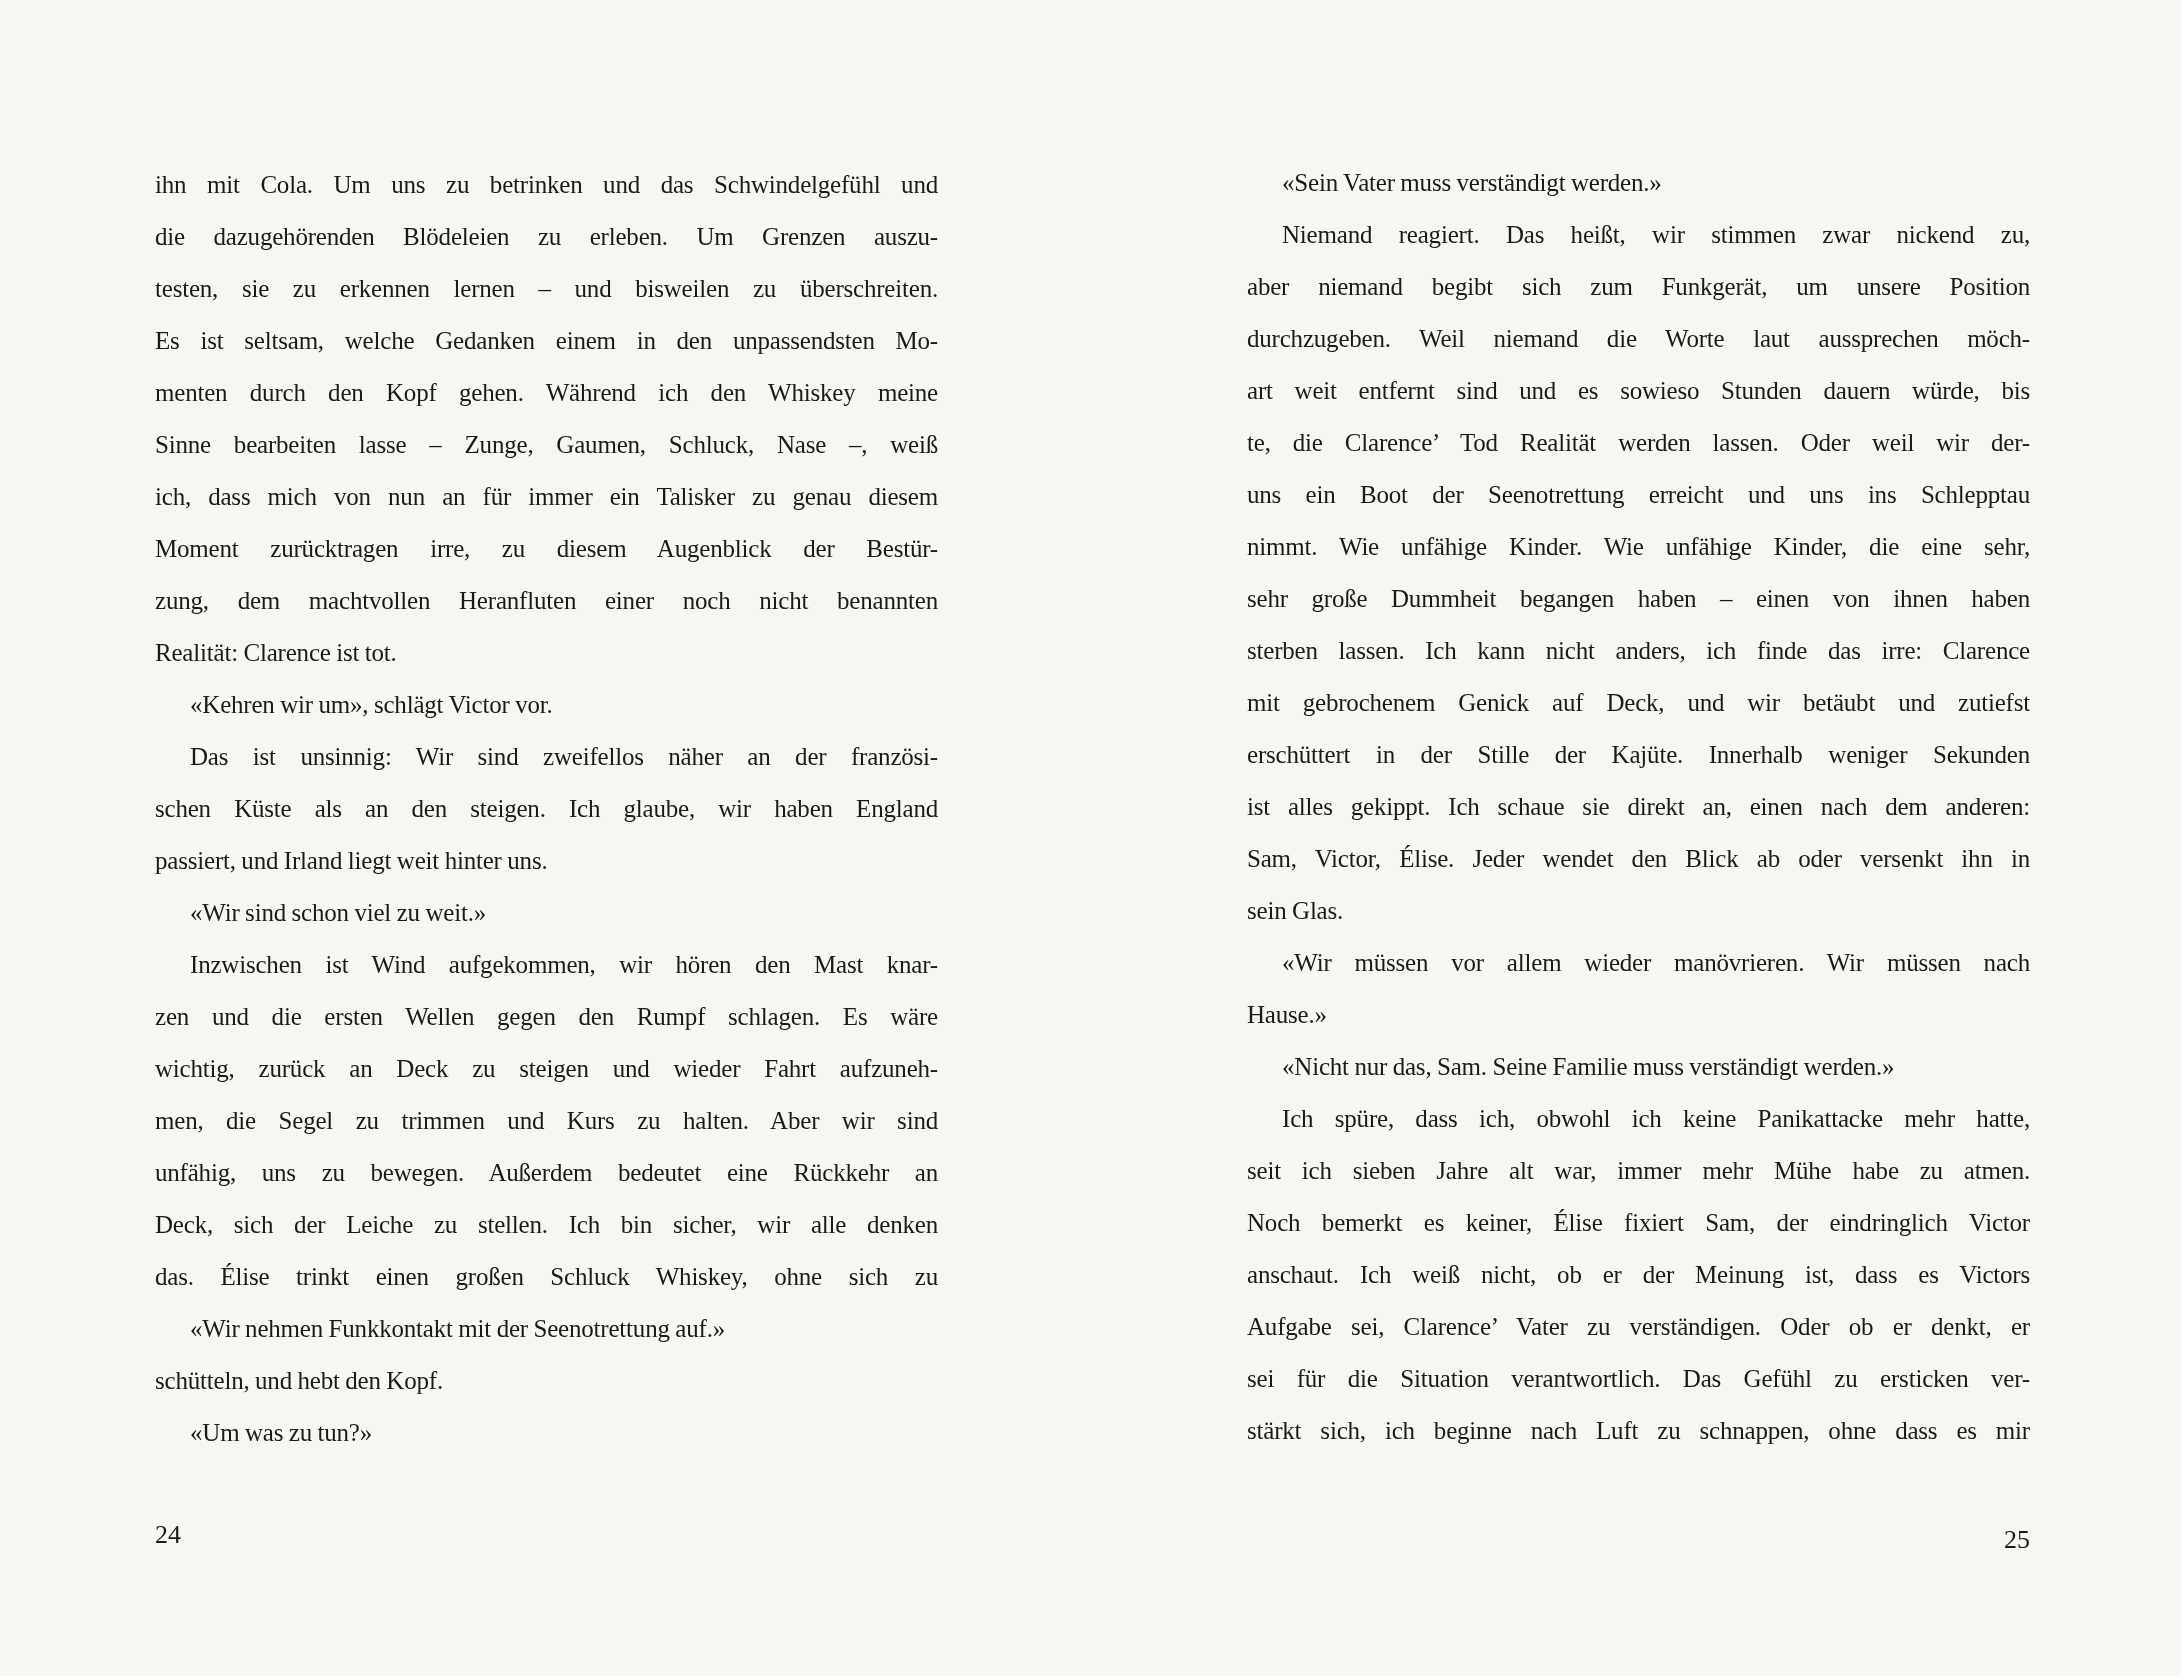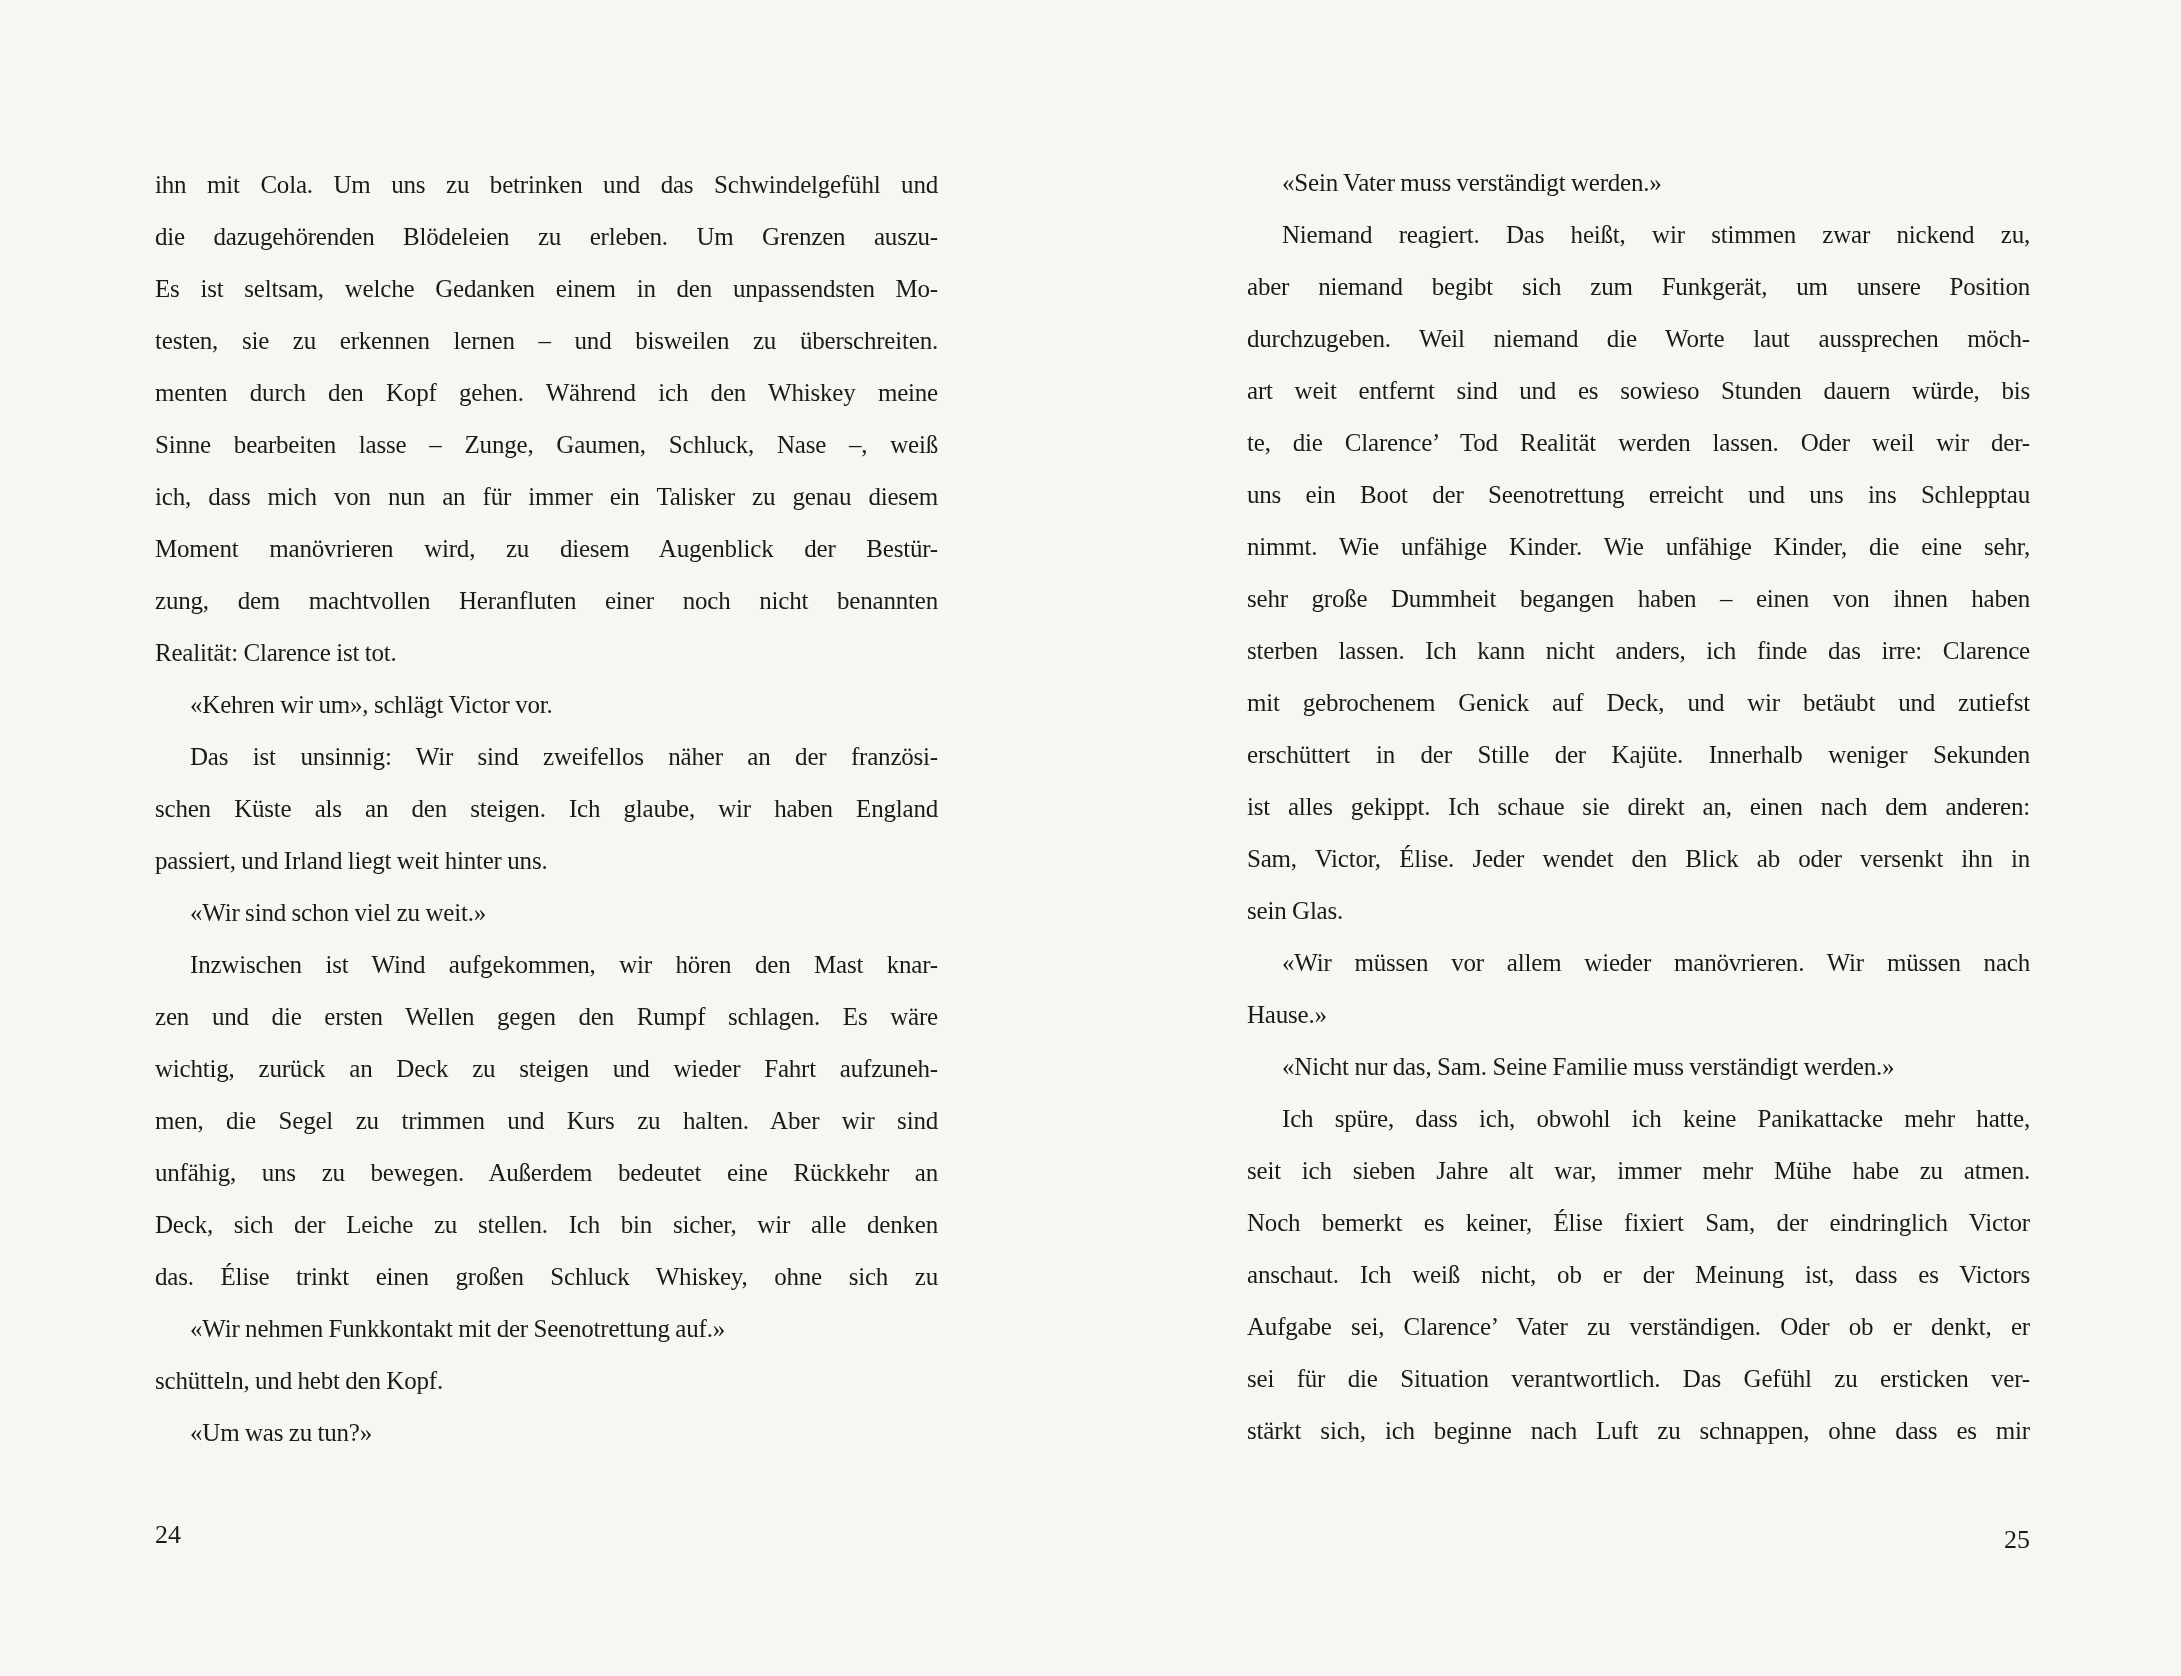--- a/index.html
+++ b/index.html
@@ -42,26 +42,26 @@
   #pn-left  { left: 155px;  top: 1519px; text-align: center; }
   #pn-right { right: 152px; top: 1524px; text-align: right; }
 </style>
 </head>
 <body>
 
 <div>
   <div id="left-text" class="page-text">
       <div class="line j">ihn mit Cola. Um uns zu betrinken und das Schwindelgefühl und</div>
       <div class="line j">die dazugehörenden Blödeleien zu erleben. Um Grenzen auszu-</div>
+      <div class="line j">testen, sie zu erkennen lernen – und bisweilen zu überschreiten.</div>
       <div class="line j">Es ist seltsam, welche Gedanken einem in den unpassendsten Mo-</div>
-      <div class="line j">testen, sie zu erkennen lernen – und bisweilen zu überschreiten.</div>
       <div class="line j">menten durch den Kopf gehen. Während ich den Whiskey meine</div>
       <div class="line j">Sinne bearbeiten lasse – Zunge, Gaumen, Schluck, Nase –, weiß</div>
       <div class="line j">ich, dass mich von nun an für immer ein Talisker zu genau diesem</div>
-      <div class="line j">Moment manövrieren wird, zu diesem Augenblick der Bestür-</div>
+      <div class="line j">Moment zurücktragen irre, zu diesem Augenblick der Bestür-</div>
       <div class="line j">zung, dem machtvollen Heranfluten einer noch nicht benannten</div>
       <div class="line">Realität: Clarence ist tot.</div>
       <div class="line ind">«Kehren wir um», schlägt Victor vor.</div>
       <div class="line j ind">Das ist unsinnig: Wir sind zweifellos näher an der französi-</div>
       <div class="line j">schen Küste als an den steigen. Ich glaube, wir haben England</div>
       <div class="line">passiert, und Irland liegt weit hinter uns.</div>
       <div class="line ind">«Wir sind schon viel zu weit.»</div>
       <div class="line j ind">Inzwischen ist Wind aufgekommen, wir hören den Mast knar-</div>
       <div class="line j">zen und die ersten Wellen gegen den Rumpf schlagen. Es wäre</div>
       <div class="line j">wichtig, zurück an Deck zu steigen und wieder Fahrt aufzuneh-</div>

